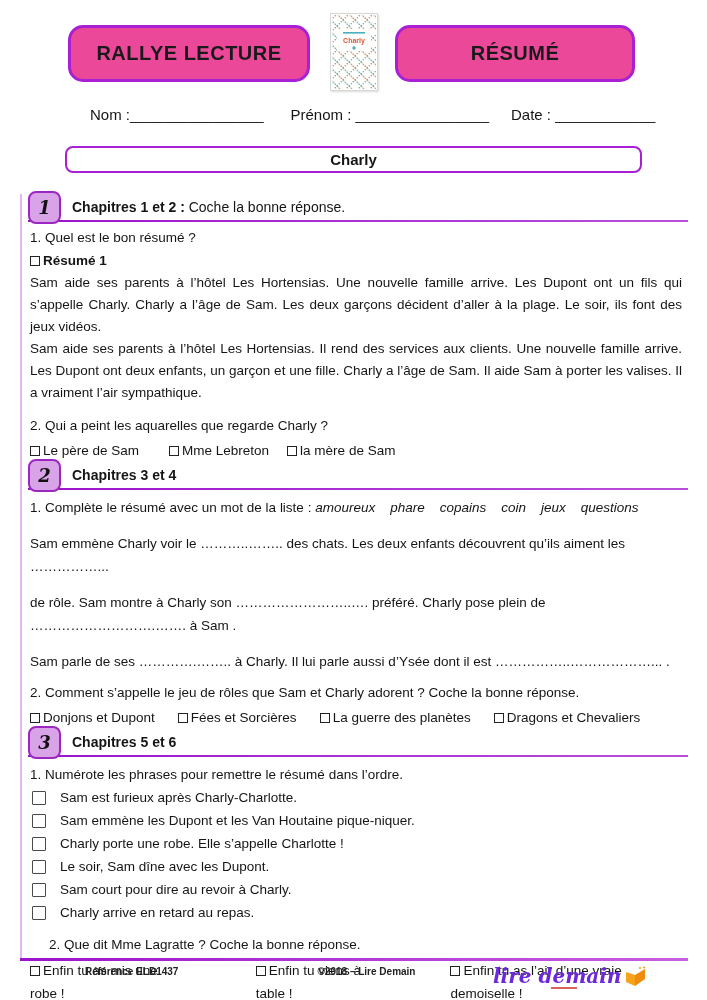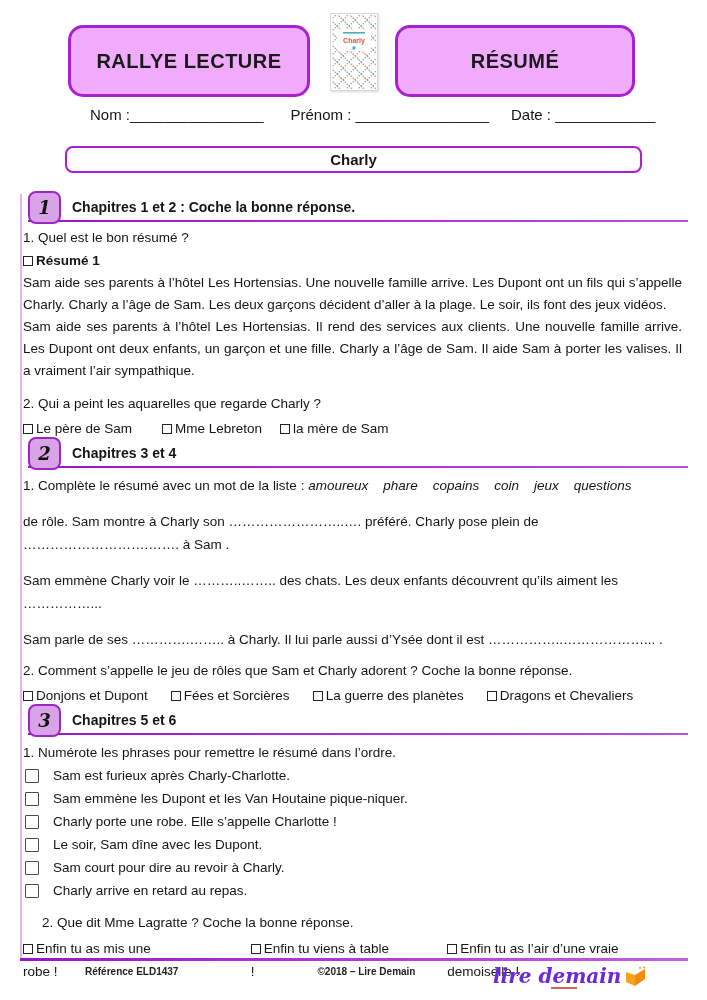--- a/index.html
+++ b/index.html
@@ -4,21 +4,21 @@
 <style>
   * { margin:0; padding:0; box-sizing:border-box; }
   html,body { width:707px; height:1000px; }
   body {
     position:relative; background:#fff; overflow:hidden;
     font-family:"Liberation Sans", sans-serif;
     font-size:13.5px; color:#151515;
   }
   
   .hbox {
-    position:absolute; top:25px; height:72px; background:#f0abfc;
+    position:absolute; top:25px; height:57px; background:#ec4899;
     border:3px solid #a81fd4; border-radius:15px;
     display:flex; align-items:center; justify-content:center;
     font-weight:bold; font-size:20px; letter-spacing:.5px; color:#1a1a1a;
   }
   #hbox-left  { left:68px;  width:242px; }
   #hbox-right { left:395px; width:240px; }
   .cover {
     position:absolute; left:330px; top:13px; width:48px; height:78px;
     border:1px solid #d7d7d7; background:#fdfdfb;
     box-shadow:1px 1px 2px rgba(0,0,0,.15);
@@ -49,22 +49,22 @@
     background:linear-gradient(to right,#9b13cc,#b94fdb);
   }
   .numbox {
     position:absolute; left:6px; top:-3px; width:33px; height:33px; z-index:2;
     background:#d9a3e8; border:2.5px solid #9c27c0; border-radius:8px;
     display:flex; align-items:center; justify-content:center;
     font-family:"DejaVu Serif", serif; font-style:italic; font-weight:bold;
     font-size:18px; color:#111;
   }
   .sec-title { margin-left:50px; line-height:26px; font-weight:bold; font-size:14px; }
-  .sec-title .sub { font-weight:bold; }
-  .content { padding:0 6px 0 1px; }
+  .sec-title .sub { font-weight:normal; }
+  .content { padding:0 6px 0 8px; }
   .q  { line-height:23px; }
   .rlabel { line-height:23px; font-weight:bold; }
   .par { line-height:22px; text-align:justify; }
   .sq {
     display:inline-block; width:10px; height:10px; border:1.6px solid #222;
     margin-right:3px; vertical-align:-1px; background:#fff;
   }
   .opts { display:flex; line-height:23px; }
   .opts.g-s1 .opt { margin-right:30px; }
   .opts.g-s1 .opt:nth-child(2) { margin-right:18px; }
@@ -159,22 +159,22 @@
   </section>
 
   <section>
     <div class="sec-header">
       <div class="numbox">2</div>
       <div class="sec-title">Chapitres 3 et 4</div>
       <div class="sec-line"></div>
     </div>
     <div class="content">
       <p class="q mt6"><span>1. Complète le résumé avec un mot de la liste : </span><span class="wordlist">amoureux    phare    copains    coin    jeux    questions</span></p>
+      <p class="cloze">Sam emmène Charly voir le ………..…….. des chats. Les deux enfants découvrent qu’ils aiment les ……………...</p>
       <p class="cloze">de rôle. Sam montre à Charly son ……………………..…. préféré. Charly pose plein de ……………………….……. à Sam .</p>
-      <p class="cloze">Sam emmène Charly voir le ………..…….. des chats. Les deux enfants découvrent qu’ils aiment les ……………...</p>
       <p class="cloze">Sam parle de ses ………….…….. à Charly. Il lui parle aussi d’Ysée dont il est ……………..………………... .</p>
       <p class="q mt8">2. Comment s’appelle le jeu de rôles que Sam et Charly adorent ? Coche la bonne réponse.</p>
       <div class="opts g-s2 mt2">
         <span class="opt"><span class="sq"></span><span>Donjons et Dupont</span></span>
         <span class="opt"><span class="sq"></span><span>Fées et Sorcières</span></span>
         <span class="opt"><span class="sq"></span><span>La guerre des planètes</span></span>
         <span class="opt"><span class="sq"></span><span>Dragons et Chevaliers</span></span>
       </div>
     </div>
   </section>

